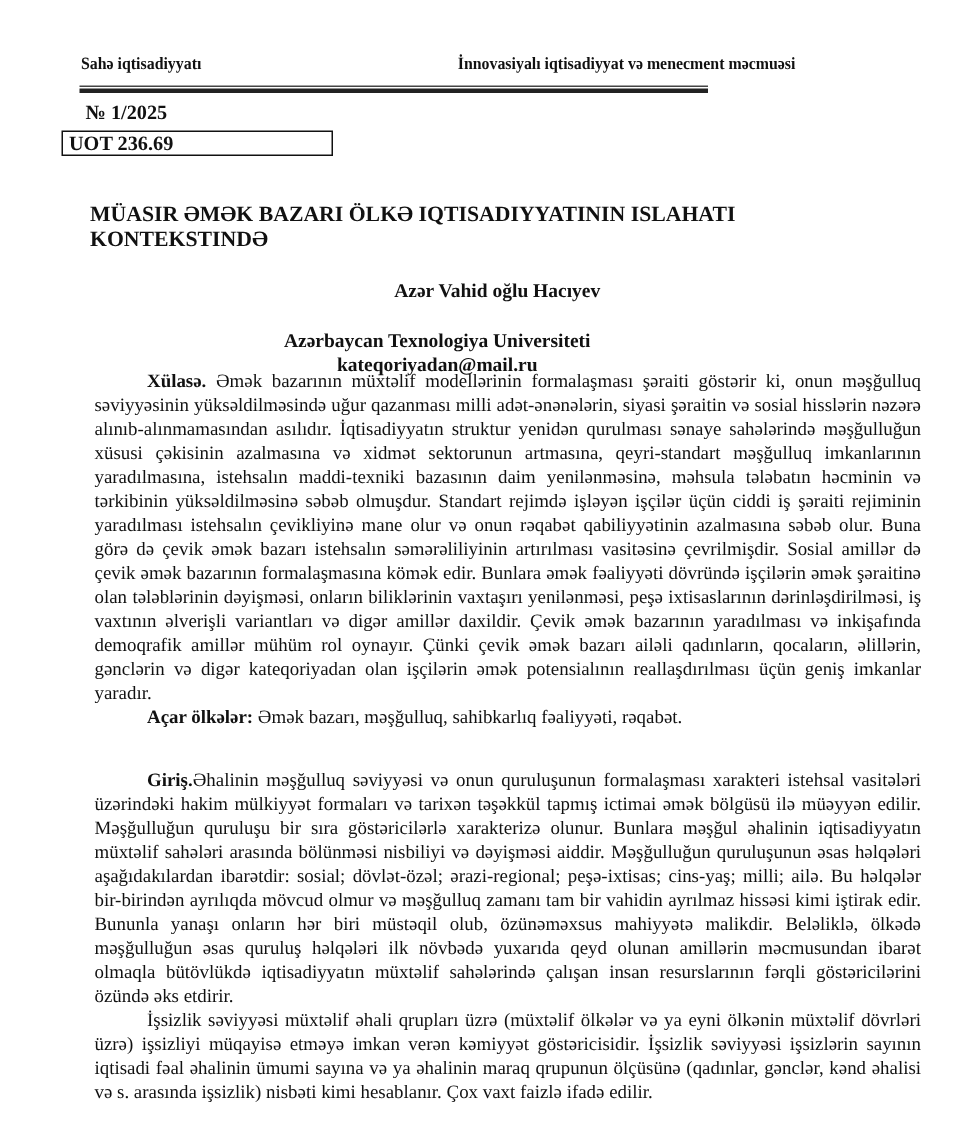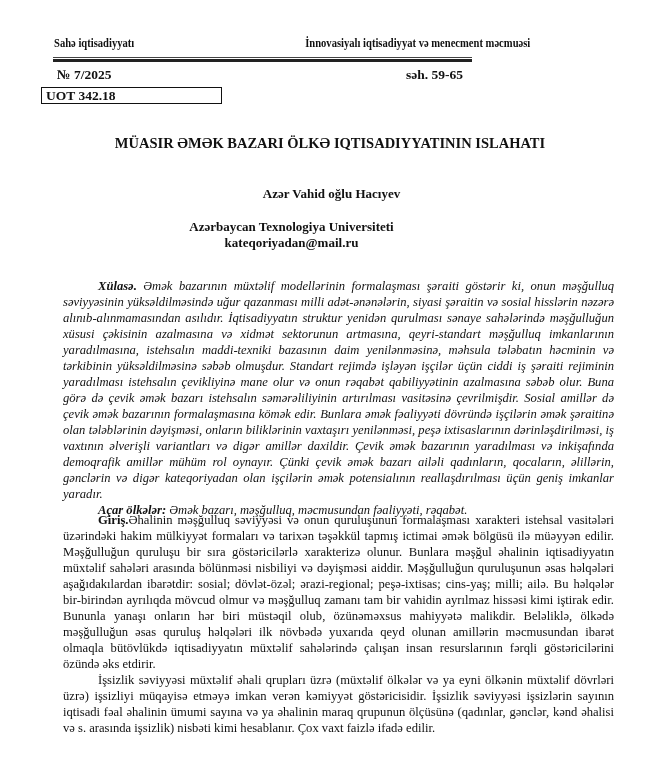--- a/index.html
+++ b/index.html
@@ -16,68 +16,68 @@
   .rule-thick { top: 59px; left: 53px; width: 419px; height: 3px; background: #222; }
 
   .issue { position: absolute; left: 57px; top: 67px; font-weight: bold; font-size: 13.5px; }
   .pages-wrap { position: absolute; left: 0; top: 67px; width: 463px; text-align: right; font-weight: bold; font-size: 13.5px; }
 
   .id-box { position: absolute; left: 41px; top: 87px; width: 179px; border: 1px solid #111;
             font-weight: bold; font-size: 13.5px; }
   .id-row { padding: 0 4px; height: 15px; line-height: 15px; white-space: nowrap; }
   .id-row + .id-row { border-top: 1px solid #111; }
 
-  .title { position: absolute; left: 60px; width: 540px; top: 135px; text-align: center;
+  .title { position: absolute; left: 60px; width: 540px; top: 135px; 
            font-weight: bold; font-size: 14.5px; line-height: 17px; }
   .author { position: absolute; left: 0; width: 649px; top: 186px; text-align: center;
             font-weight: bold; font-size: 13px; padding-left: 14px; box-sizing: border-box; }
   .affil { position: absolute; left: 0; width: 523px; top: 219px; text-align: center;
            font-weight: bold; font-size: 13px; line-height: 16px; padding-left: 60px; box-sizing: border-box; }
 
-  .abstract { position: absolute; left: 63px; width: 551px; top: 278px; font-style: italic;
+  .abstract { position: absolute; left: 63px; width: 551px; top: 246px; 
               font-size: 12.6px; line-height: 16px; text-align: justify; }
   .abstract p, .body p { margin: 0; text-indent: 35px; }
   .lead { font-weight: bold; }
 
   .body { position: absolute; left: 63px; width: 551px; top: 512px; font-size: 12.6px;
           line-height: 16px; text-align: justify; }
 </style>
 </head>
 <body>
 
 <div class="page">
 
   <div class="running-header">
     <span class="rh-left">Sahə iqtisadiyyatı</span>
     <span class="rh-right">İnnovasiyalı iqtisadiyyat və menecment məcmuəsi</span>
   </div>
   <div class="rule rule-thin"></div>
   <div class="rule rule-thick"></div>
 
-  <div class="issue">№ 7/2025</div>
-  <div class="pages-wrap">səh. 59-65</div>
+  <div class="issue">№ 1/2025</div>
 
   <div class="id-box">
-    <div class="id-row">UOT 342.18</div>
+    <div class="id-row">UOT 236.69</div>
   </div>
 
   <div class="title">
     <div>MÜASIR ƏMƏK BAZARI ÖLKƏ IQTISADIYYATININ ISLAHATI</div>
+    <div>KONTEKSTINDƏ</div>
   </div>
 
   <div class="author">Azər Vahid oğlu Hacıyev</div>
 
   <div class="affil">
     <div>Azərbaycan Texnologiya Universiteti</div>
     <div>kateqoriyadan@mail.ru</div>
   </div>
 
   <div class="abstract">
     <p><span class="lead">Xülasə.</span><span> Əmək bazarının müxtəlif modellərinin formalaşması şəraiti göstərir ki, onun məşğulluq səviyyəsinin yüksəldilməsində uğur qazanması milli adət-ənənələrin, siyasi şəraitin və sosial hisslərin nəzərə alınıb-alınmamasından asılıdır. İqtisadiyyatın struktur yenidən qurulması sənaye sahələrində məşğulluğun xüsusi çəkisinin azalmasına və xidmət sektorunun artmasına, qeyri-standart məşğulluq imkanlarının yaradılmasına, istehsalın maddi-texniki bazasının daim yenilənməsinə, məhsula tələbatın həcminin və tərkibinin yüksəldilməsinə səbəb olmuşdur. Standart rejimdə işləyən işçilər üçün ciddi iş şəraiti rejiminin yaradılması istehsalın çevikliyinə mane olur və onun rəqabət qabiliyyətinin azalmasına səbəb olur. Buna görə də çevik əmək bazarı istehsalın səmərəliliyinin artırılması vasitəsinə çevrilmişdir. Sosial amillər də çevik əmək bazarının formalaşmasına kömək edir. Bunlara əmək fəaliyyəti dövründə işçilərin əmək şəraitinə olan tələblərinin dəyişməsi, onların biliklərinin vaxtaşırı yenilənməsi, peşə ixtisaslarının dərinləşdirilməsi, iş vaxtının əlverişli variantları və digər amillər daxildir. Çevik əmək bazarının yaradılması və inkişafında demoqrafik amillər mühüm rol oynayır. Çünki çevik əmək bazarı ailəli qadınların, qocaların, əlillərin, gənclərin və digər kateqoriyadan olan işçilərin əmək potensialının reallaşdırılması üçün geniş imkanlar yaradır.</span></p>
-    <p><span class="lead">Açar ölkələr:</span><span> Əmək bazarı, məşğulluq, məcmusundan fəaliyyəti, rəqabət.</span></p>
+    <p><span class="lead">Açar ölkələr:</span><span> Əmək bazarı, məşğulluq, sahibkarlıq fəaliyyəti, rəqabət.</span></p>
   </div>
 
   <div class="body">
     <p><span class="lead">Giriş.</span><span>Əhalinin məşğulluq səviyyəsi və onun quruluşunun formalaşması xarakteri istehsal vasitələri üzərindəki hakim mülkiyyət formaları və tarixən təşəkkül tapmış ictimai əmək bölgüsü ilə müəyyən edilir. Məşğulluğun quruluşu bir sıra göstəricilərlə xarakterizə olunur. Bunlara məşğul əhalinin iqtisadiyyatın müxtəlif sahələri arasında bölünməsi nisbiliyi və dəyişməsi aiddir. Məşğulluğun quruluşunun əsas həlqələri aşağıdakılardan ibarətdir: sosial; dövlət-özəl; ərazi-regional; peşə-ixtisas; cins-yaş; milli; ailə. Bu həlqələr bir-birindən ayrılıqda mövcud olmur və məşğulluq zamanı tam bir vahidin ayrılmaz hissəsi kimi iştirak edir. Bununla yanaşı onların hər biri müstəqil olub, özünəməxsus mahiyyətə malikdir. Beləliklə, ölkədə məşğulluğun əsas quruluş həlqələri ilk növbədə yuxarıda qeyd olunan amillərin məcmusundan ibarət olmaqla bütövlükdə iqtisadiyyatın müxtəlif sahələrində çalışan insan resurslarının fərqli göstəricilərini özündə əks etdirir.</span></p>
     <p>İşsizlik səviyyəsi müxtəlif əhali qrupları üzrə (müxtəlif ölkələr və ya eyni ölkənin müxtəlif dövrləri üzrə) işsizliyi müqayisə etməyə imkan verən kəmiyyət göstəricisidir. İşsizlik səviyyəsi işsizlərin sayının iqtisadi fəal əhalinin ümumi sayına və ya əhalinin maraq qrupunun ölçüsünə (qadınlar, gənclər, kənd əhalisi və s. arasında işsizlik) nisbəti kimi hesablanır. Çox vaxt faizlə ifadə edilir.</p>
   </div>
 
 </div>
 
 </body></html>

